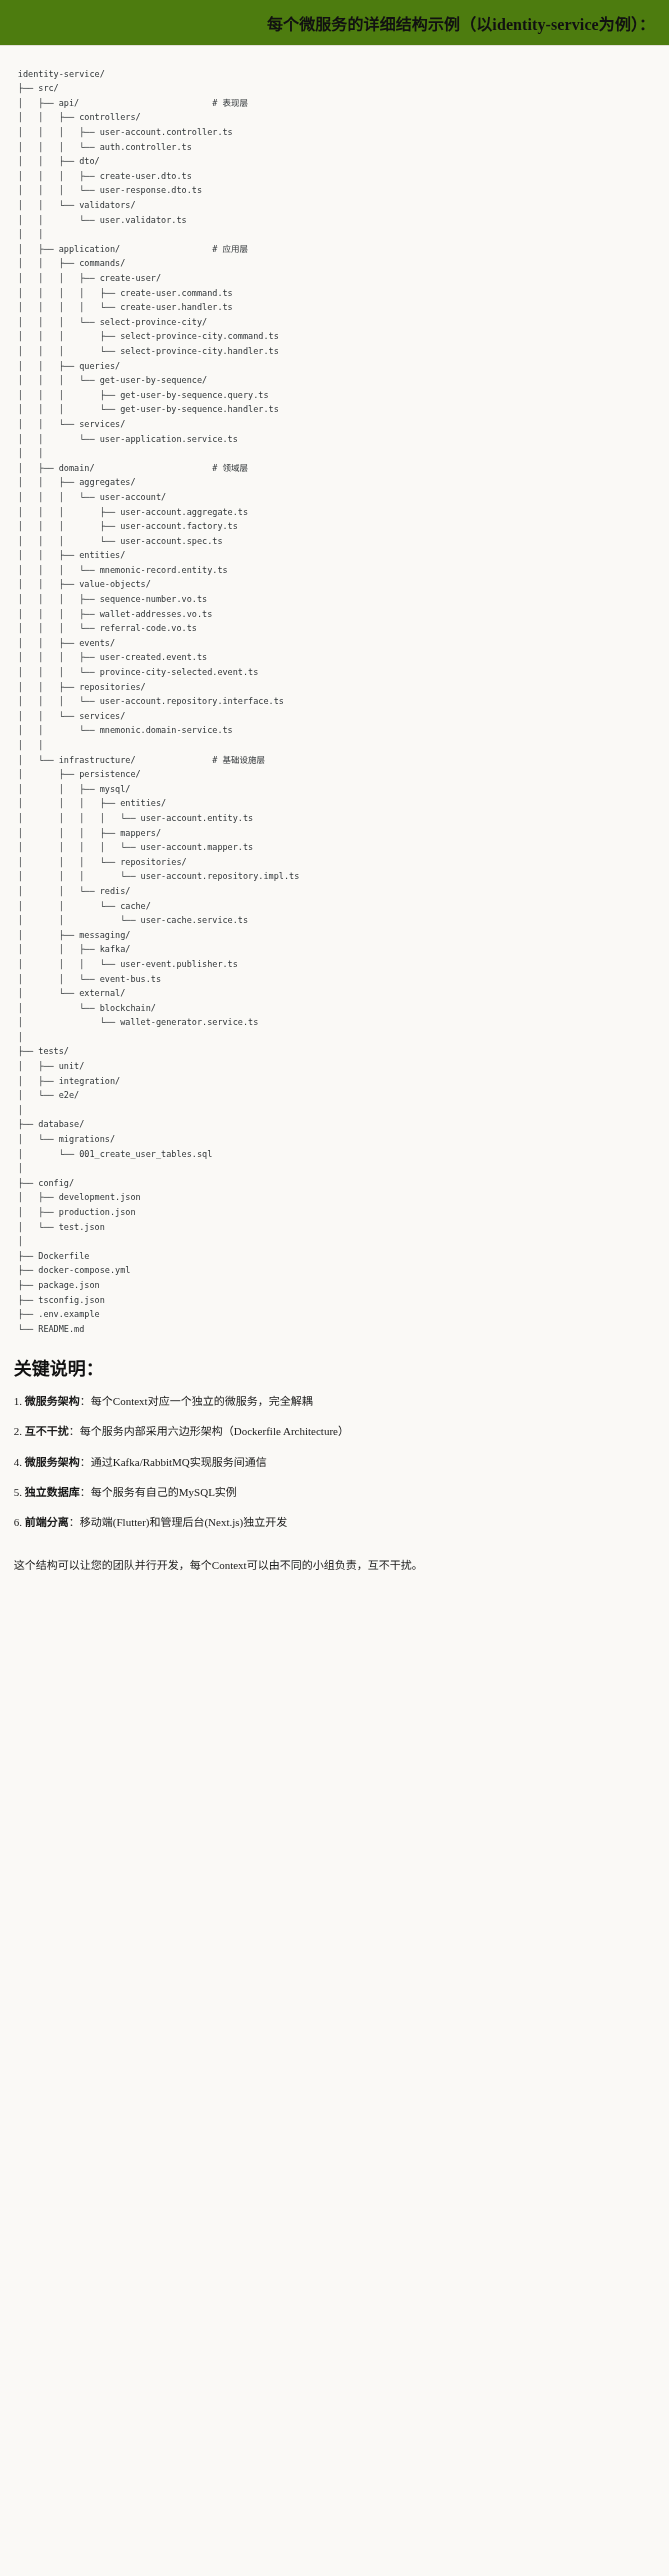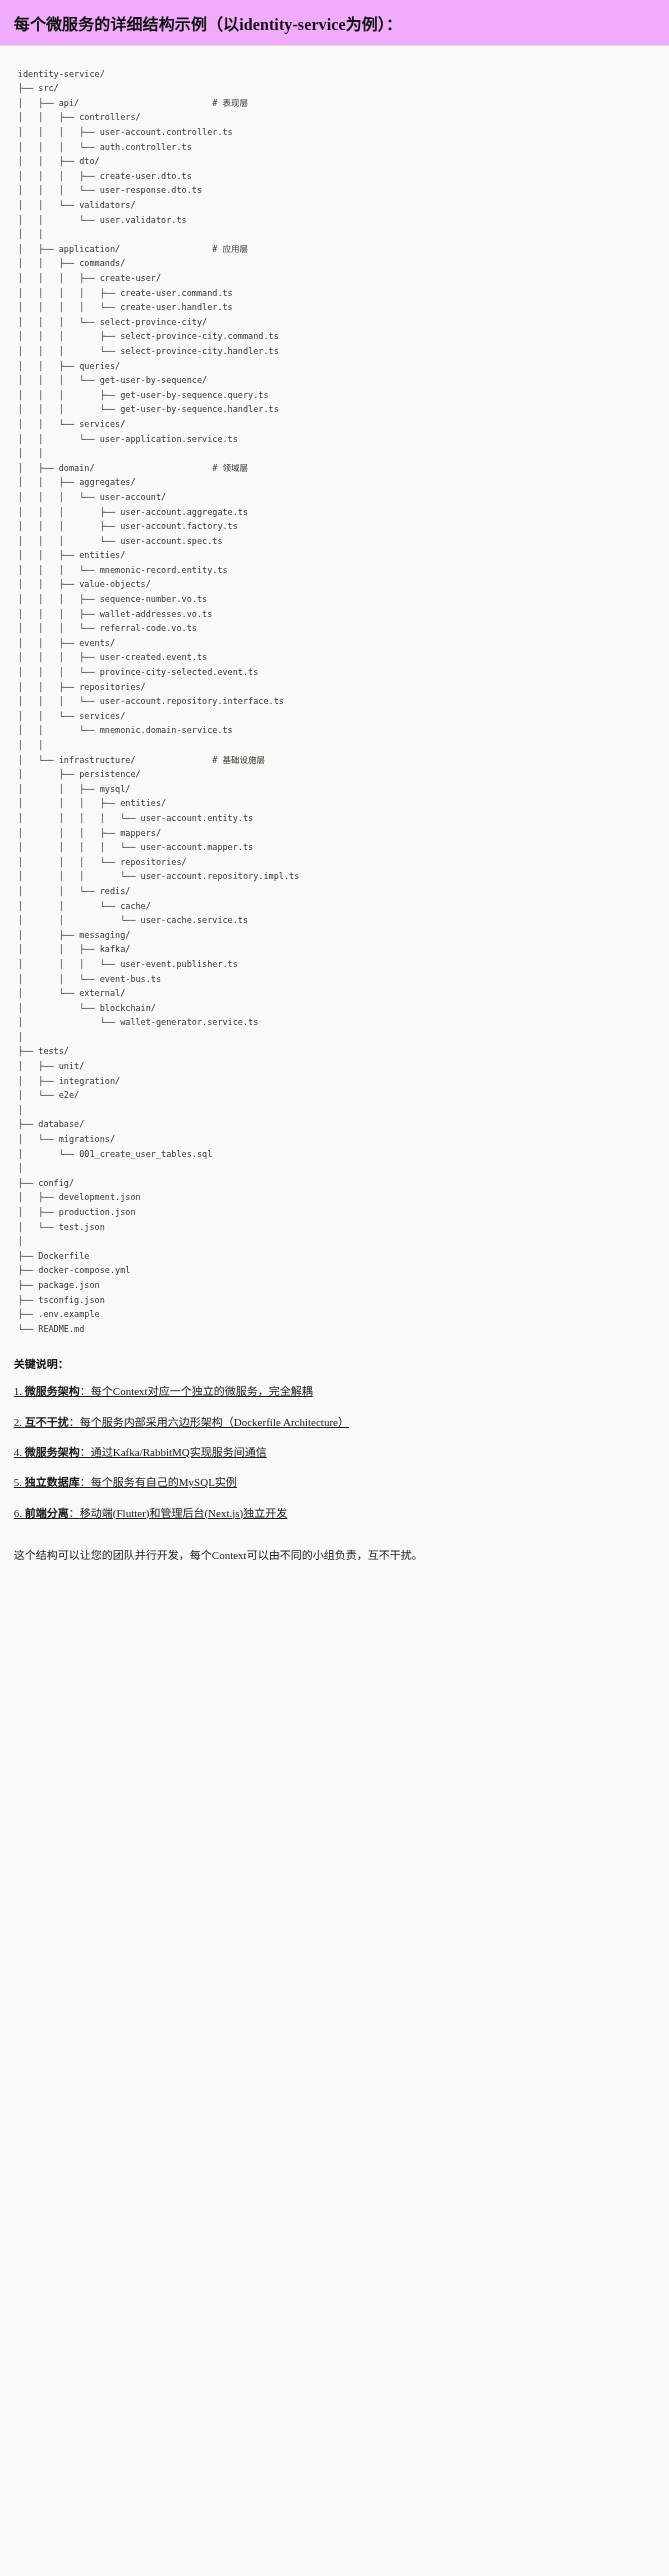--- a/index.html
+++ b/index.html
@@ -18,21 +18,22 @@
     width: 669px;
     box-sizing: border-box;
     background: #faf9f6;
     padding: 0;
   }
 
   
   .doc-header {
     padding: 13.8px 13.8px 10px 13.8px;
     border-bottom: 0.6px solid #e3e0d8;
-    background: #f0abfc;
+    background: #4d7c0f;
+    text-align: right;
   }
   .doc-title {
     margin: 0;
     font-family: "Liberation Serif", "DejaVu Serif", serif;
     font-weight: bold;
     font-size: 16px;
     line-height: 1.35;
     letter-spacing: 0.1px;
     color: #111111;
   }
@@ -55,38 +56,37 @@
     background: transparent;
   }
 
   
   .keys-block {
     padding: 5px 13.8px 16.3px 13.8px;
   }
   .keys-title {
     font-family: "Liberation Serif", "DejaVu Serif", serif;
     font-weight: bold;
-    font-size: 11px;
+    font-size: 18px;
     line-height: 1.4;
     color: #111111;
     margin: 0 0 11.3px 0;
   }
   ol.keys {
     list-style: none;
     margin: 0;
     padding: 0;
   }
   ol.keys li {
     font-family: "Liberation Serif", "DejaVu Serif", serif;
     font-size: 11px;
     line-height: 1.5;
     color: #1a1a1a;
     margin: 0 0 13.8px 0;
     display: block;
-    text-decoration: underline;
   }
   ol.keys li .num {
     font-weight: normal;
   }
   ol.keys li .kterm {
     font-weight: bold;
   }
   ol.keys li .kdesc {
     font-weight: normal;
   }

